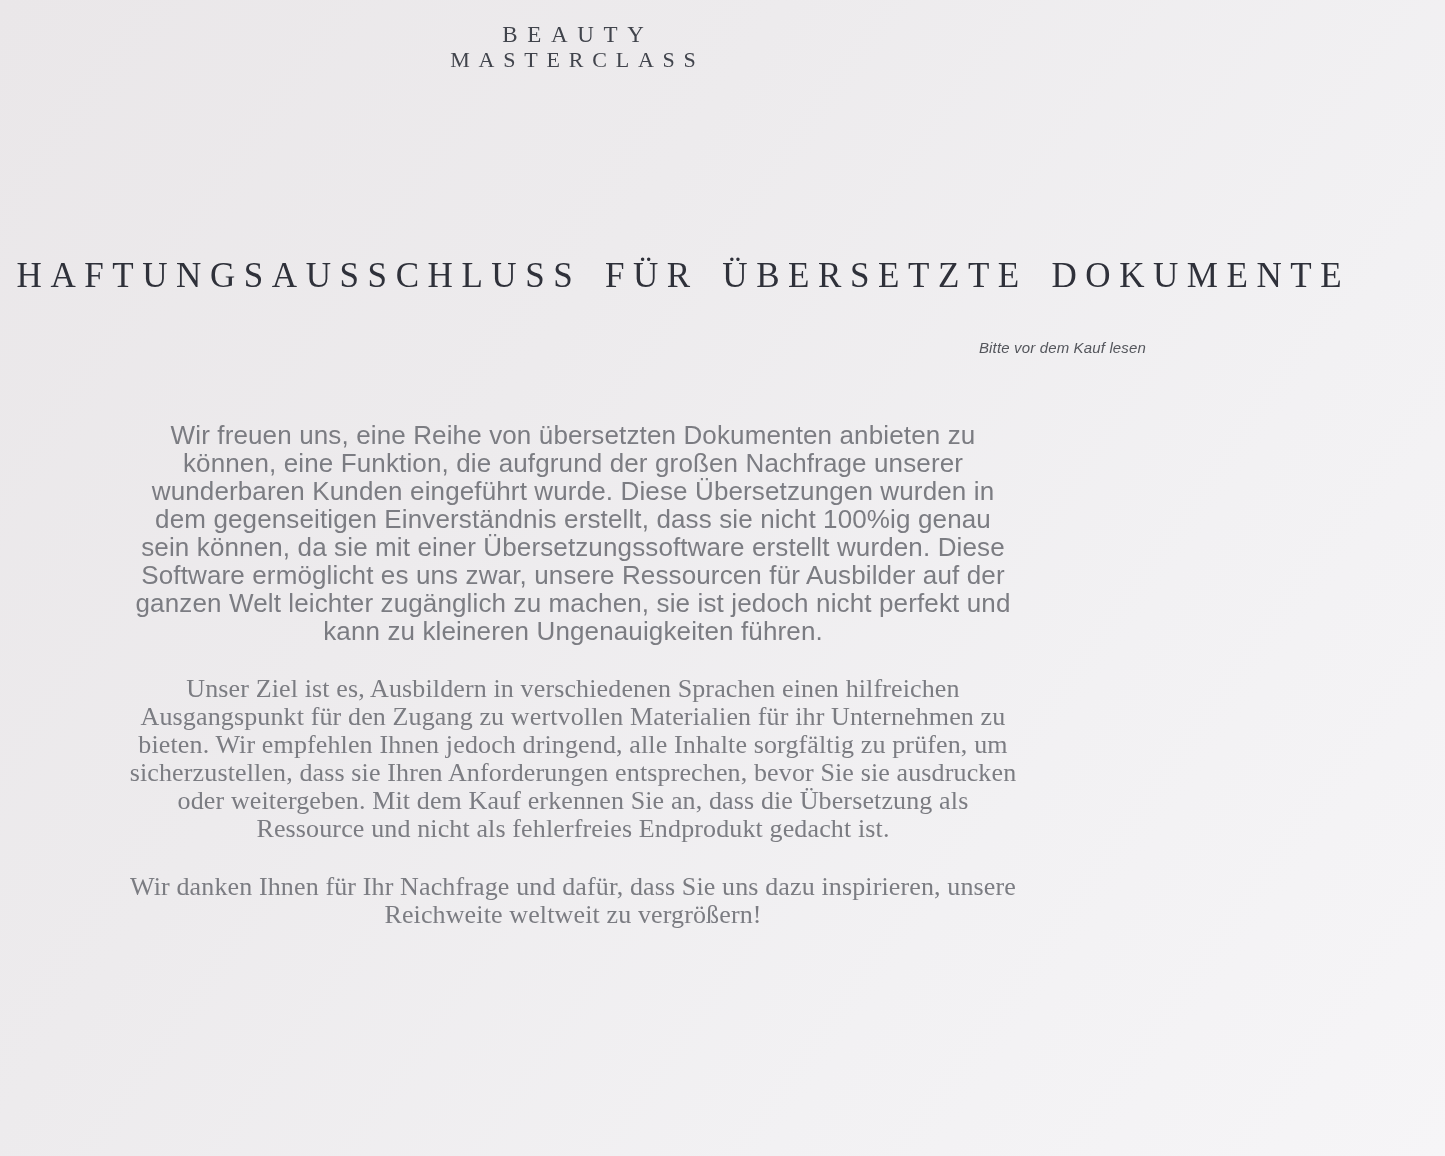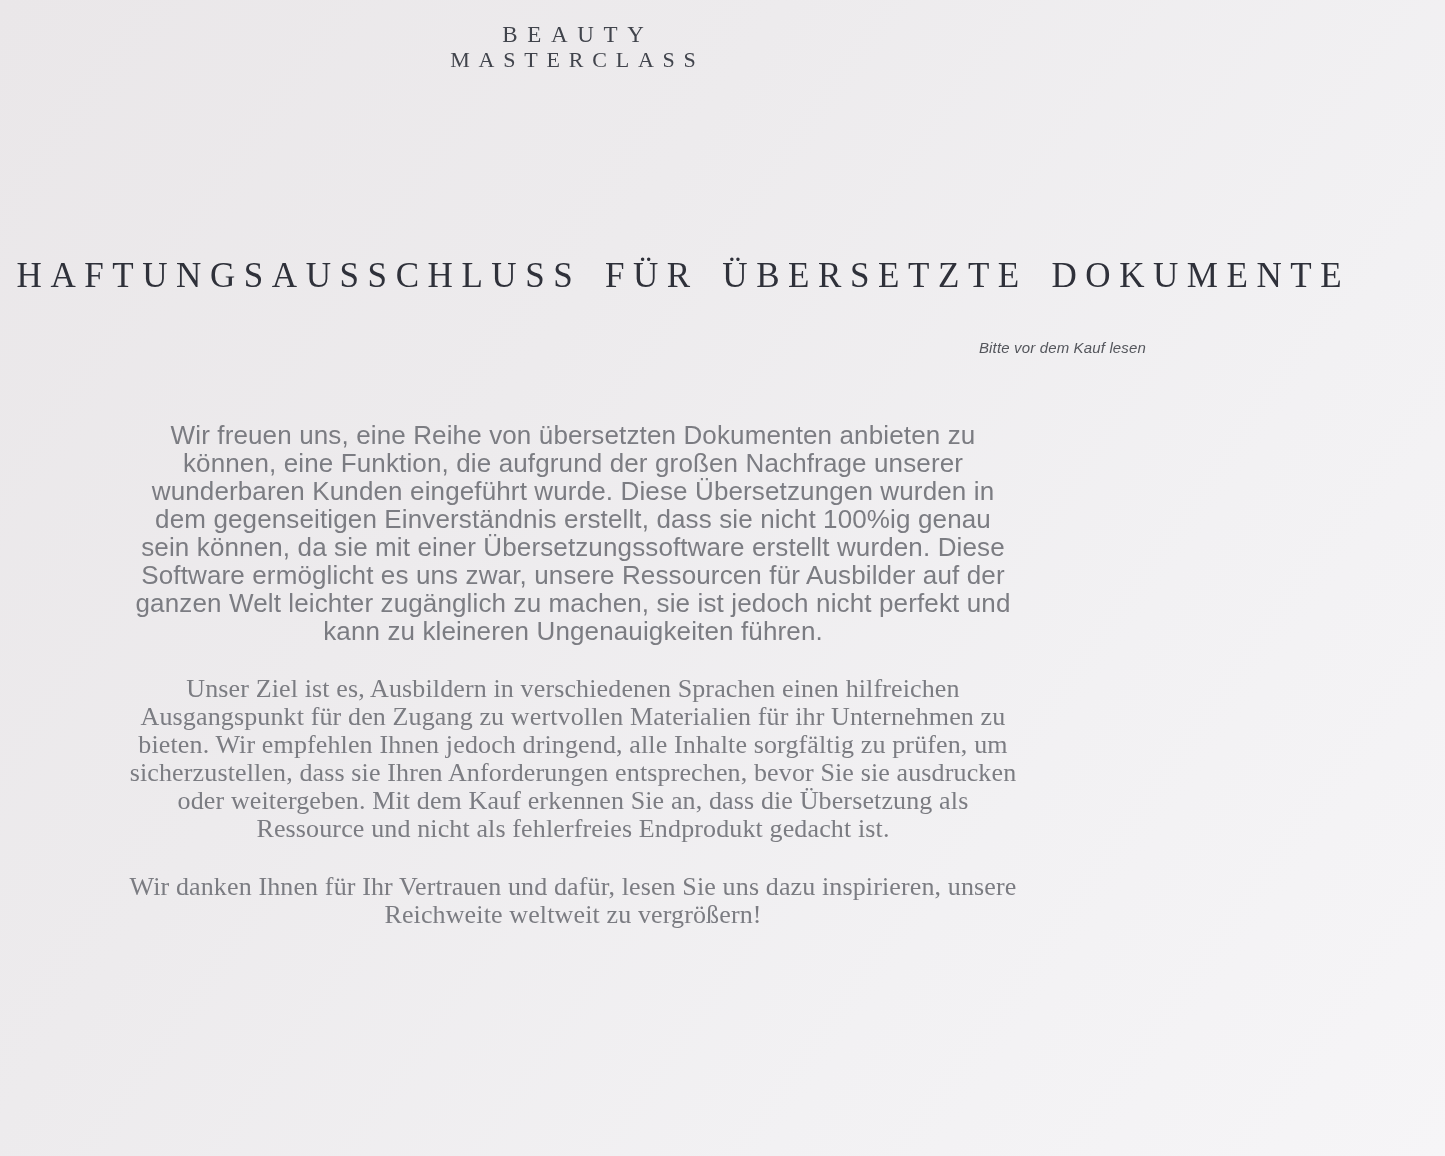--- a/index.html
+++ b/index.html
@@ -104,16 +104,16 @@
     <div class="logo-line2">MASTERCLASS</div>
   </header>
 
   <h1 class="title">HAFTUNGSAUSSCHLUSS FÜR ÜBERSETZTE DOKUMENTE</h1>
 
   <div class="subtitle">Bitte vor dem Kauf lesen</div>
 
   <main class="content">
     <p>Wir freuen uns, eine Reihe von übersetzten Dokumenten anbieten zu können, eine Funktion, die aufgrund der großen Nachfrage unserer wunderbaren Kunden eingeführt wurde. Diese Übersetzungen wurden in dem gegenseitigen Einverständnis erstellt, dass sie nicht 100%ig genau sein können, da sie mit einer Übersetzungssoftware erstellt wurden. Diese Software ermöglicht es uns zwar, unsere Ressourcen für Ausbilder auf der ganzen Welt leichter zugänglich zu machen, sie ist jedoch nicht perfekt und kann zu kleineren Ungenauigkeiten führen.</p>
     <p>Unser Ziel ist es, Ausbildern in verschiedenen Sprachen einen hilfreichen Ausgangspunkt für den Zugang zu wertvollen Materialien für ihr Unternehmen zu bieten. Wir empfehlen Ihnen jedoch dringend, alle Inhalte sorgfältig zu prüfen, um sicherzustellen, dass sie Ihren Anforderungen entsprechen, bevor Sie sie ausdrucken oder weitergeben. Mit dem Kauf erkennen Sie an, dass die Übersetzung als Ressource und nicht als fehlerfreies Endprodukt gedacht ist.</p>
-    <p>Wir danken Ihnen für Ihr Vertrauen und dafür, lesen Sie uns dazu inspirieren, unsere Reichweite weltweit zu vergrößern!</p>
+    <p>Wir danken Ihnen für Ihr Nachfrage und dafür, dass Sie uns dazu inspirieren, unsere Reichweite weltweit zu vergrößern!</p>
   </main>
 
 </div>
 
 </body></html>

